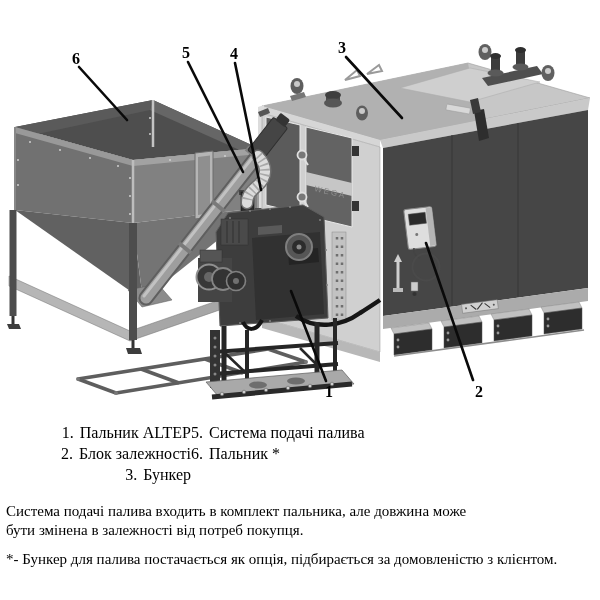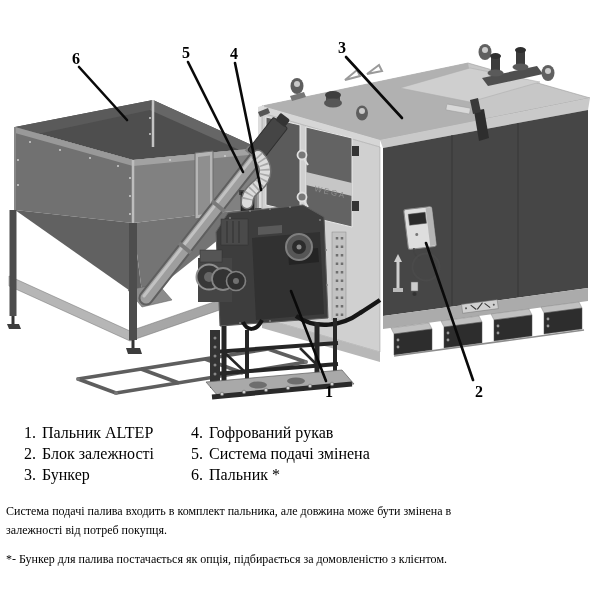--- a/index.html
+++ b/index.html
@@ -15,24 +15,24 @@
   }
   .ribbon-txt {
     font-family:"Liberation Sans", sans-serif;
     font-size:8px; letter-spacing:2px; fill:#8f8f8f;
   }
   .legend {
     display:flex; margin:10px 0 0 24px;
     font-size:16px; line-height:21px; white-space:nowrap;
   }
   .legend-col { display:block; }
-  .legend-col.first { width:167px; }
+  .legend-col.first { width:167px;text-align:right; }
   .legend-item .num { margin-right:6px; }
   .note {
-    margin:0; font-size:12px; line-height:19px;
+    margin:0; font-size:15px; line-height:19px;
   }
   .note-feed { margin:17px 0 0 6px; width:478px; }
   .note-bunker { margin:10px 0 0 6px; width:566px; }
 </style>
 </head>
 <body>
 
 <div class="diagram-wrap">
 <svg class="diagram" viewBox="0 0 600 412">
 
@@ -317,20 +317,19 @@
 </svg>
 </div>
 
 <div class="legend">
   <div class="legend-col first">
     <div class="legend-item"><span class="num">1.</span><span>Пальник ALTEP</span></div>
     <div class="legend-item"><span class="num">2.</span><span>Блок залежності</span></div>
     <div class="legend-item"><span class="num">3.</span><span>Бункер</span></div>
   </div>
   <div class="legend-col">
-    <div class="legend-item"><span class="num">4.</span><span>Гофрований рукав</span></div>
-    <div class="legend-item"><span class="num">5.</span><span>Система подачі змінена</span></div>
+    <div class="legend-item"><span class="num">5.</span><span>Система подачі палива</span></div>
     <div class="legend-item"><span class="num">6.</span><span>Пальник *</span></div>
   </div>
 </div>
 
 <p class="note note-feed">Система подачі палива входить в комплект пальника, але довжина може бути змінена в залежності від потреб покупця.</p>
 <p class="note note-bunker">*- Бункер для палива постачається як опція, підбирається за домовленістю з клієнтом.</p>
 
 </body></html>

